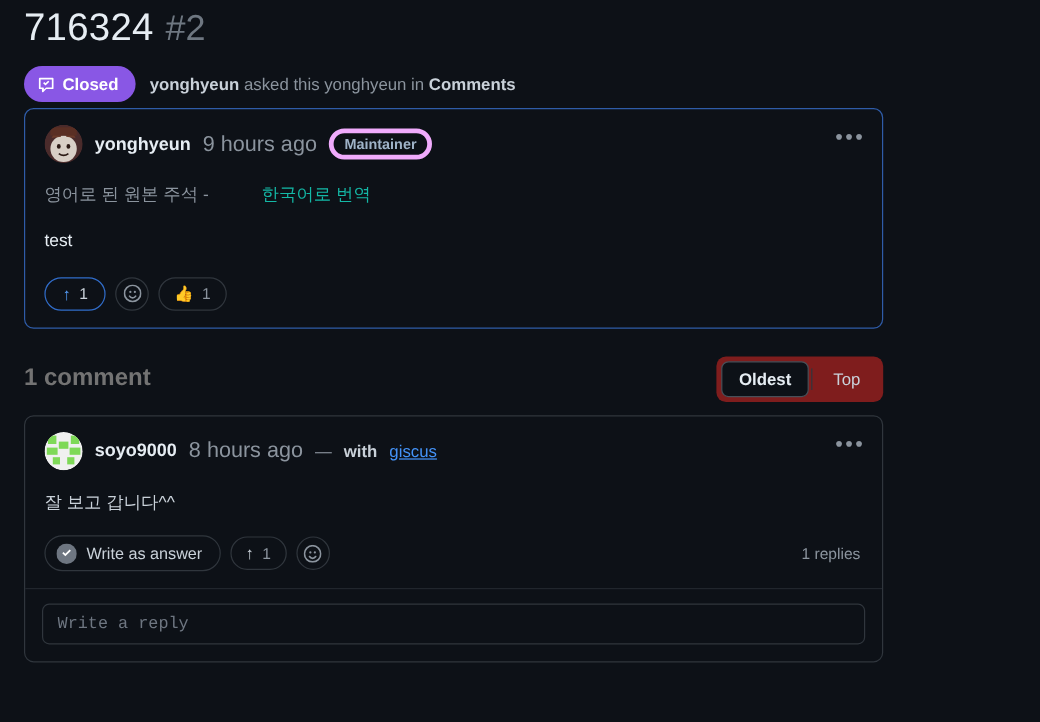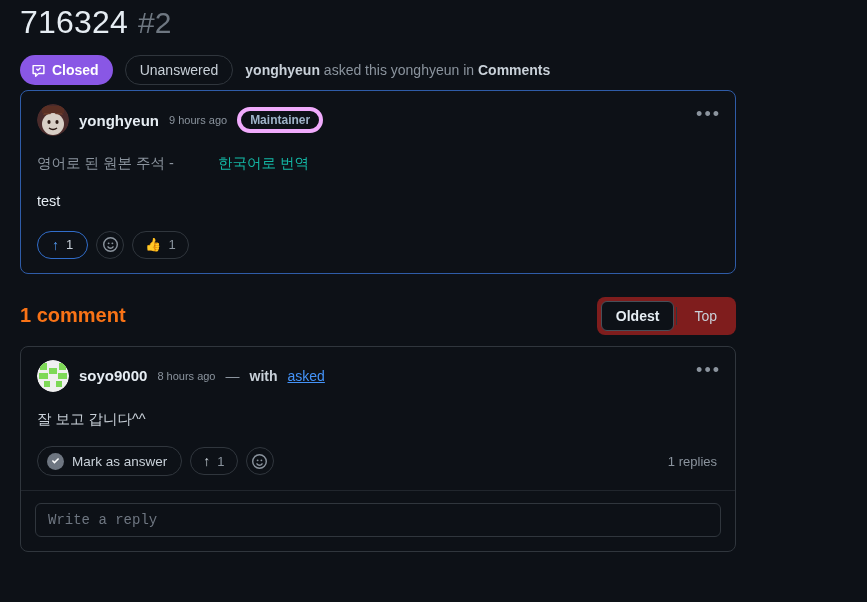--- a/index.html
+++ b/index.html
@@ -43,21 +43,21 @@
   .card {
     border: 1px solid #30363d; border-radius: 8px;
     background: #0d1117;
   }
   .card.highlight { border-color: #2f5ca8; }
   .card-body { padding: 12px 16px 14px 16px; position: relative; }
 
   .card-head { display: flex; align-items: center; gap: 10px; height: 34px; }
   .avatar { width: 32px; height: 32px; border-radius: 50%; flex: 0 0 32px; overflow: hidden; }
   .author { font-size: 15px; font-weight: 700; color: #e6edf3; }
-  .timestamp { font-size: 11px; color: #8b949e; }
+  .timestamp { font-size: 18px; color: #8b949e; }
   .dash { font-size: 14px; color: #8b949e; }
   .with-word { font-size: 14px; font-weight: 700; color: #c9d1d9; }
   .link { color: #4493f8; text-decoration: underline; font-size: 14px; }
 
   .role-badge {
     border: 4px solid #f0abfc; border-radius: 999px;
     color: #9fb3c8; font-size: 12px; font-weight: 700;
     padding: 3px 9px; line-height: 1;
   }
 
@@ -86,21 +86,21 @@
   .rbtn .cnt { color: #8b949e; font-size: 13px; }
   .rbtn.up-active .cnt { color: #c9d1d9; }
 
   .arrow-up { font-size: 14px; line-height: 1; }
 
   
   .comments-bar {
     display: flex; align-items: center; justify-content: space-between;
     margin-top: 22px; height: 40px;
   }
-  .comments-count { font-size: 20px; font-weight: 700; color: #f97316; text-align: right; }
+  .comments-count { font-size: 20px; font-weight: 700; color: #737373; text-align: right; }
   .segmented {
     display: inline-flex; align-items: center;
     background: #7f1d1d; border-radius: 8px; padding: 4px;
     height: 38px;
   }
   .seg {
     display: inline-flex; align-items: center; justify-content: center;
     height: 30px; padding: 0 14px; font-size: 14px; color: #c9d1d9;
     border-radius: 6px; border: 1px solid transparent; background: transparent;
     font-family: inherit;
@@ -145,21 +145,20 @@
     <span class="badge-closed">
       <span style="display:inline-flex">
         <svg width="15" height="15" viewBox="0 0 16 16" fill="#ffffff" aria-hidden="true">
           <path d="M1.5 2.75A.75.75 0 0 1 2.25 2h11.5a.75.75 0 0 1 .75.75v8.5a.75.75 0 0 1-.75.75H8.06l-2.57 2.57A.75.75 0 0 1 4.2 14v-2H2.25a.75.75 0 0 1-.75-.75Zm1.5.75v7h2.2a.75.75 0 0 1 .75.75v1.19l1.72-1.72a.75.75 0 0 1 .53-.22H13v-7Z"></path>
           <path d="M10.78 5.53 7.4 8.9 5.22 6.72l1.06-1.06L7.4 6.78l2.32-2.31Z"></path>
         </svg>
       </span>
       <span>Closed</span>
     </span>
 
-    <span class="badge-outline">Unanswered</span>
 
     <span class="meta-text"><b>yonghyeun</b><span> asked this yonghyeun in </span><b>Comments</b></span>
   </div>
 
   <div class="card highlight">
     <div class="card-body">
       <div class="kebab">•••</div>
 
       <div class="card-head">
         <span class="avatar">
@@ -240,35 +239,35 @@
               <rect x="21" y="13" width="9" height="6" fill="#7ed957"></rect>
               <rect x="7" y="21" width="6" height="6" fill="#7ed957"></rect>
               <rect x="19" y="21" width="6" height="6" fill="#7ed957"></rect>
             </g>
           </svg>
         </span>
         <span class="author">soyo9000</span>
         <span class="timestamp">8 hours ago</span>
         <span class="dash">—</span>
         <span class="with-word">with</span>
-        <a class="link" href="#">asked</a>
+        <a class="link" href="#">giscus</a>
       </div>
 
       <p class="body-text">잘 보고 갑니다^^</p>
 
       <div class="answer-row">
         <div class="answer-left">
           <button class="mark-btn">
             <span style="display:inline-flex">
               <svg width="17" height="17" viewBox="0 0 16 16" aria-hidden="true">
                 <circle cx="8" cy="8" r="8" fill="#6e7681"></circle>
                 <path d="M11.4 5.6 7 10l-2.4-2.4 1-1L7 8l3.4-3.4Z" fill="#ffffff"></path>
               </svg>
             </span>
-            <span>Mark as answer</span>
+            <span>Write as answer</span>
           </button>
           <button class="rbtn">
             <span class="arrow-up">↑</span>
             <span class="cnt">1</span>
           </button>
           <button class="rbtn circle">
             <span style="display:inline-flex">
               <svg width="15" height="15" viewBox="0 0 16 16" fill="#8b949e" aria-hidden="true">
                 <path d="M8 0a8 8 0 1 1 0 16A8 8 0 0 1 8 0Zm0 1.5a6.5 6.5 0 1 0 0 13 6.5 6.5 0 0 0 0-13Zm-3 5.25a1 1 0 1 1 2 0 1 1 0 0 1-2 0Zm4 0a1 1 0 1 1 2 0 1 1 0 0 1-2 0Zm-4.1 3.05a.75.75 0 0 1 1.03.26A2.6 2.6 0 0 0 8 11.25c.9 0 1.7-.45 2.07-1.19a.75.75 0 1 1 1.3.75A4.08 4.08 0 0 1 8 12.75a4.08 4.08 0 0 1-3.37-1.94.75.75 0 0 1 .27-1.01Z"></path>
               </svg>

